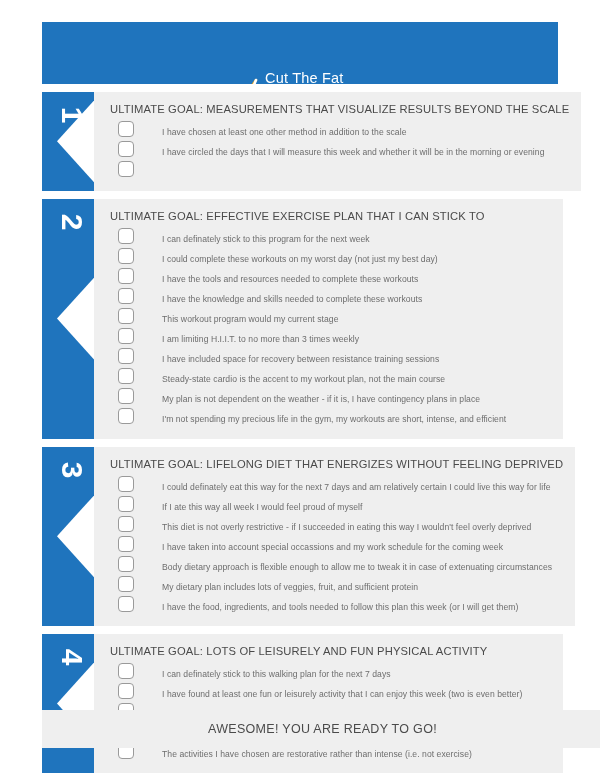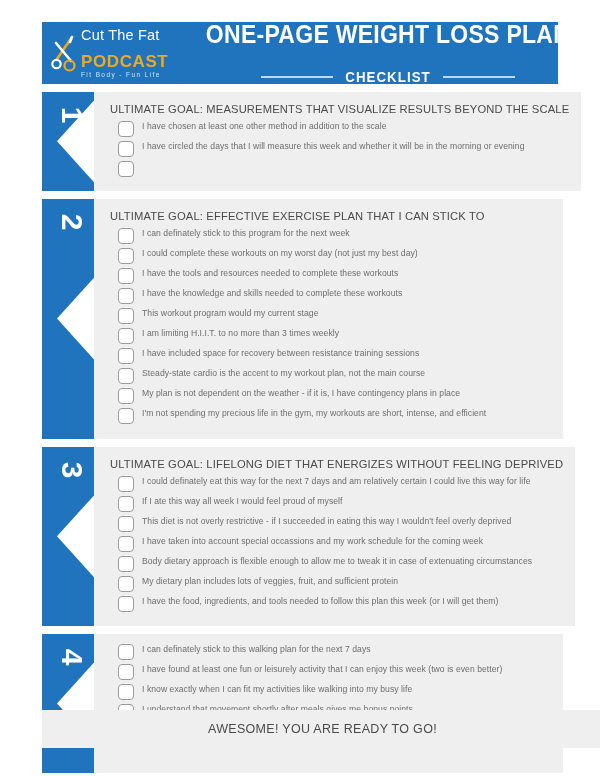--- a/index.html
+++ b/index.html
@@ -27,20 +27,21 @@
   .header {
     position: absolute;
     left: 42px;
     top: 22px;
     width: 516px;
     height: 62px;
     background: #1f74bd;
     display: flex;
     align-items: center;
     overflow: hidden;
+    flex-direction: column;
   }
   .logo {
     width: 148px;
     flex: 0 0 148px;
     display: flex;
     align-items: center;
     padding-left: 8px;
     box-sizing: border-box;
   }
   .logo-scissors {
@@ -160,23 +161,24 @@
     margin: 1px 0 6px 0;
     white-space: nowrap;
   }
   .items {
     margin: 0;
     padding: 0;
     list-style: none;
   }
   .item {
     display: flex;
-    align-items: flex-start;
+    align-items: flex-end;
     margin-bottom: 4px;
     min-height: 16px;
+    gap: 20px;
   }
   .cbox {
     flex: 0 0 16px;
     width: 16px;
     height: 16px;
     border: 1.4px solid #9a9a9a;
     border-radius: 4px;
     background: #ffffff;
     box-sizing: border-box;
     margin-left: 8px;
@@ -365,20 +367,21 @@
             </li>
           </ul>
         </div>
       </div>
       <div class="section" style="top: 634px; height: 139px;">
         <div class="badge">
           <div class="badge-num">4</div>
           <div class="badge-notch"></div>
         </div>
         <div class="panel">
+          <div class="goal">ULTIMATE GOAL: LOTS OF LEISURELY AND FUN PHYSICAL ACTIVITY</div>
           <ul class="items">
             <li class="item">
               <span class="cbox"></span>
               <span class="item-label">I can definately stick to this walking plan for the next 7 days</span>
             </li>
             <li class="item">
               <span class="cbox"></span>
               <span class="item-label">I have found at least one fun or leisurely activity that I can enjoy this week (two is even better)</span>
             </li>
             <li class="item">

